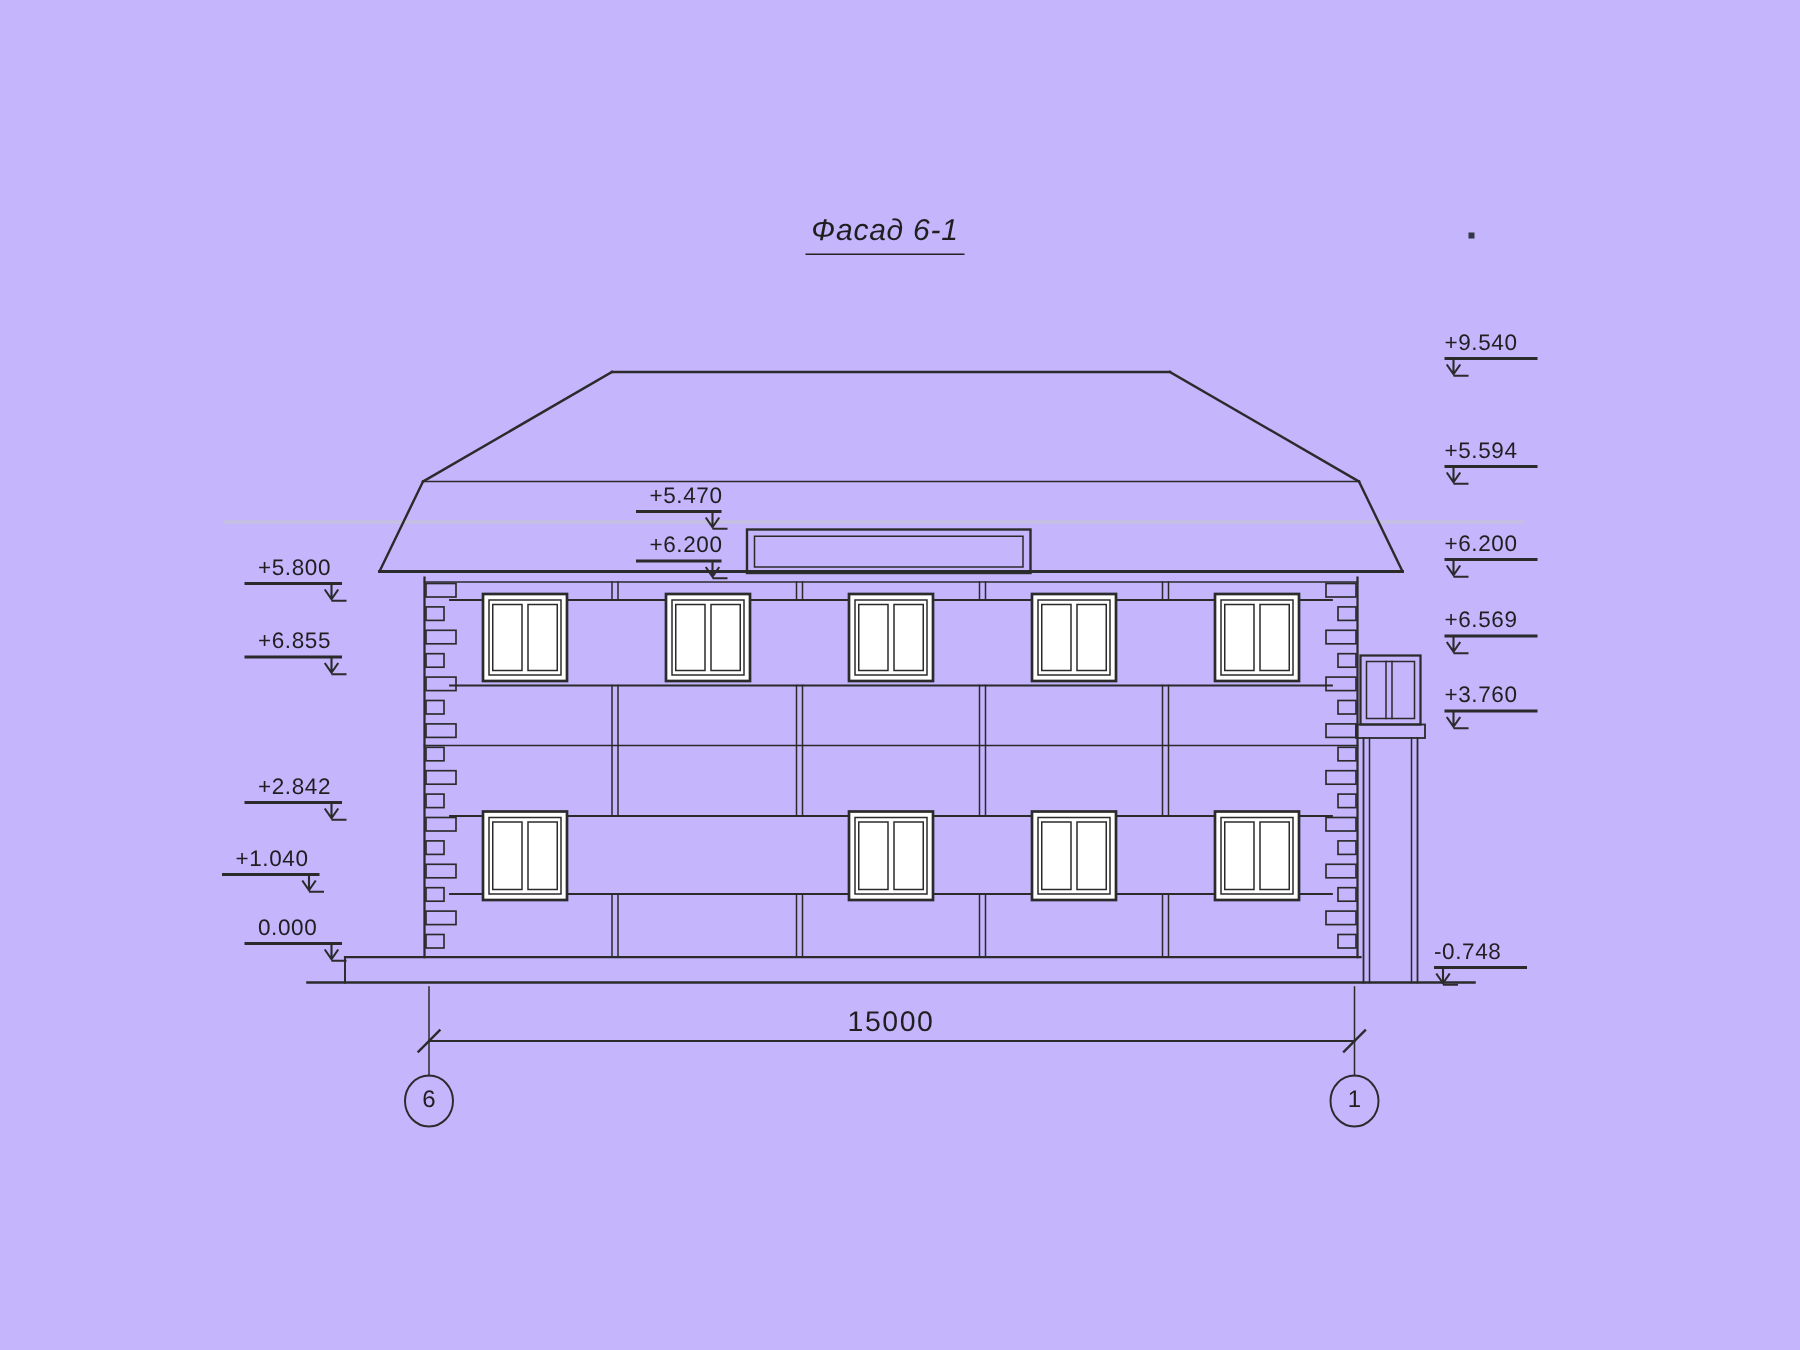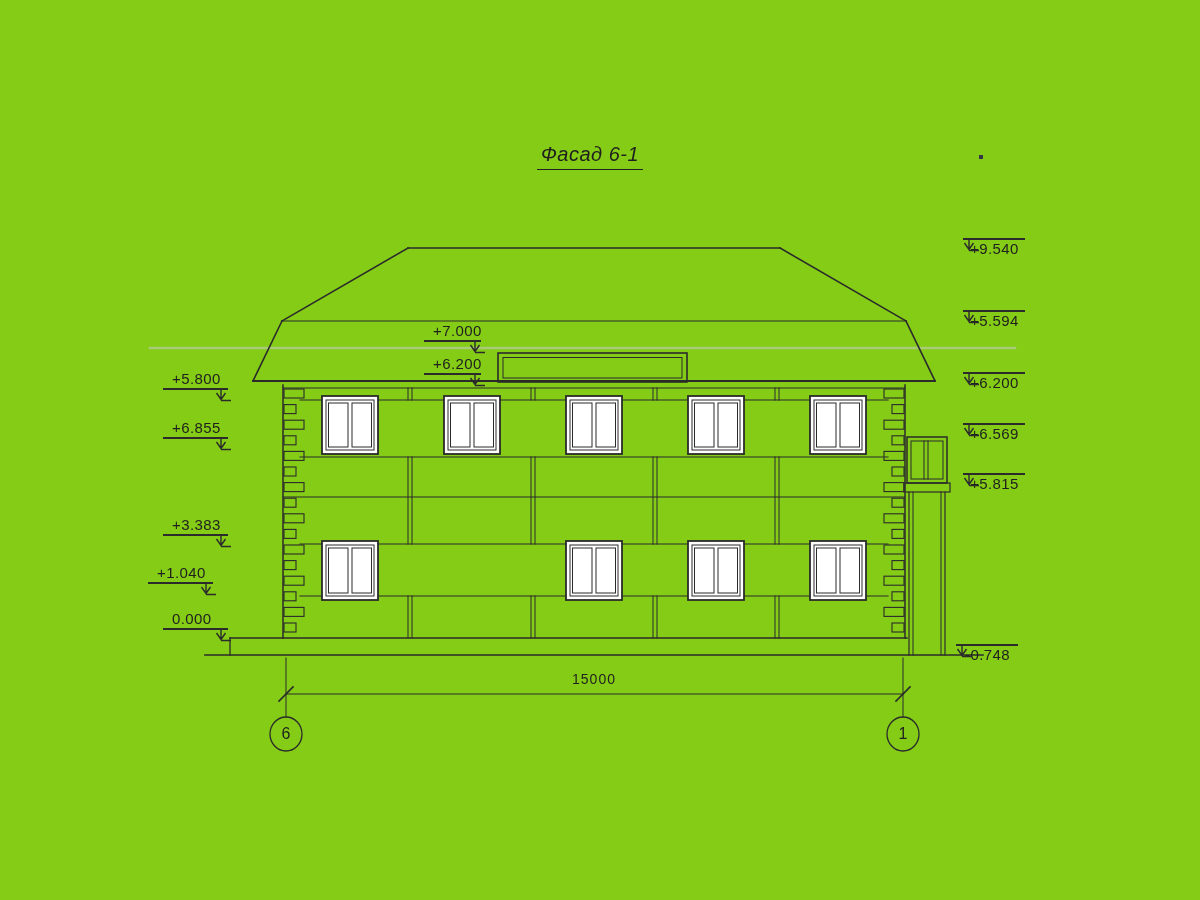--- a/index.html
+++ b/index.html
@@ -1,45 +1,45 @@
 <!DOCTYPE html>
 <html><head>
 <meta charset="utf-8">
 <style>
   html,body{margin:0;padding:0;background:#ffffff;}
   #canvas{
-    position:relative;width:1200px;height:900px;background:#84cc16;overflow:hidden;
+    position:relative;width:1200px;height:900px;background:#c4b5fd;overflow:hidden;
     font-family:"Liberation Sans", sans-serif;color:#1f1f1f;
   }
   #drawing-svg{position:absolute;left:0;top:0;}
   .abs{position:absolute;}
   
   #title-wrap{left:510px;top:143px;width:160px;text-align:center;}
   #title-wrap .title-text{
     display:inline-block;font-size:20px;font-style:italic;letter-spacing:.5px;
     border-bottom:1.6px solid #222;padding:0 4px 3px 4px;
   }
   
   .elev-mark{position:absolute;width:66px;height:34px;}
   .elev-text{
     position:absolute;top:0;left:0;right:0;height:16px;line-height:16px;
     font-size:15px;letter-spacing:.4px;white-space:nowrap;
   }
   .elev-leader{position:absolute;top:17px;left:0;height:1.6px;background:#2b2b2b;}
   .elev-arrow{position:absolute;top:18px;}
   .elev-mark.left .elev-text, .elev-mark.center .elev-text{text-align:left;padding-left:9px;}
-  .elev-mark.right .elev-text{text-align:center;padding-right:3px;margin-top:20px;}
+  .elev-mark.right .elev-text{text-align:left;padding-right:3px;}
   .elev-mark.left .elev-leader{width:65px;}
   .elev-mark.left .elev-arrow{left:50px;}
   .elev-mark.center .elev-leader{width:57px;}
   .elev-mark.center .elev-arrow{left:43px;}
   .elev-mark.right .elev-leader{width:62px;}
   .elev-mark.right .elev-arrow{left:-2px;}
   
-  #dim-label{left:544px;top:671px;width:100px;text-align:center;font-size:14px;letter-spacing:1px;}
+  #dim-label{left:544px;top:671px;width:100px;text-align:center;font-size:19px;letter-spacing:1px;}
   
   .axis-label{width:32px;text-align:center;font-size:16px;line-height:18px;}
   #axis-left-label{left:270px;top:725px;}
   #axis-right-label{left:887px;top:725px;}
 </style>
 </head>
 <body>
 
 <div id="canvas">
 
@@ -249,21 +249,21 @@
       </svg>
   </div>
   <div class="elev-mark left" style="left:163px;top:420px">
     <div class="elev-text">+6.855</div>
     <div class="elev-leader"></div>
     <svg class="elev-arrow" width="20" height="14">
         <path d="M8,0 L8,10 M3.5,4 L8,10.5 L12.5,4 M8,11.5 L18,11.5" stroke="#2b2b2b" stroke-width="1.4" fill="none"></path>
       </svg>
   </div>
   <div class="elev-mark left" style="left:163px;top:517px">
-    <div class="elev-text">+3.383</div>
+    <div class="elev-text">+2.842</div>
     <div class="elev-leader"></div>
     <svg class="elev-arrow" width="20" height="14">
         <path d="M8,0 L8,10 M3.5,4 L8,10.5 L12.5,4 M8,11.5 L18,11.5" stroke="#2b2b2b" stroke-width="1.4" fill="none"></path>
       </svg>
   </div>
   <div class="elev-mark left" style="left:148px;top:565px">
     <div class="elev-text">+1.040</div>
     <div class="elev-leader"></div>
     <svg class="elev-arrow" width="20" height="14">
         <path d="M8,0 L8,10 M3.5,4 L8,10.5 L12.5,4 M8,11.5 L18,11.5" stroke="#2b2b2b" stroke-width="1.4" fill="none"></path>
@@ -271,21 +271,21 @@
   </div>
   <div class="elev-mark left" style="left:163px;top:611px">
     <div class="elev-text">0.000</div>
     <div class="elev-leader"></div>
     <svg class="elev-arrow" width="20" height="14">
         <path d="M8,0 L8,10 M3.5,4 L8,10.5 L12.5,4 M8,11.5 L18,11.5" stroke="#2b2b2b" stroke-width="1.4" fill="none"></path>
       </svg>
   </div>
 
   <div class="elev-mark center" style="left:424px;top:323px">
-    <div class="elev-text">+7.000</div>
+    <div class="elev-text">+5.470</div>
     <div class="elev-leader"></div>
     <svg class="elev-arrow" width="20" height="14">
         <path d="M8,0 L8,10 M3.5,4 L8,10.5 L12.5,4 M8,11.5 L18,11.5" stroke="#2b2b2b" stroke-width="1.4" fill="none"></path>
       </svg>
   </div>
   <div class="elev-mark center" style="left:424px;top:356px">
     <div class="elev-text">+6.200</div>
     <div class="elev-leader"></div>
     <svg class="elev-arrow" width="20" height="14">
         <path d="M8,0 L8,10 M3.5,4 L8,10.5 L12.5,4 M8,11.5 L18,11.5" stroke="#2b2b2b" stroke-width="1.4" fill="none"></path>
@@ -314,21 +314,21 @@
       </svg>
   </div>
   <div class="elev-mark right" style="left:963px;top:406px">
     <div class="elev-text">+6.569</div>
     <div class="elev-leader"></div>
     <svg class="elev-arrow" width="20" height="14">
         <path d="M8,0 L8,10 M3.5,4 L8,10.5 L12.5,4 M8,11.5 L18,11.5" stroke="#2b2b2b" stroke-width="1.4" fill="none"></path>
       </svg>
   </div>
   <div class="elev-mark right" style="left:963px;top:456px">
-    <div class="elev-text">+5.815</div>
+    <div class="elev-text">+3.760</div>
     <div class="elev-leader"></div>
     <svg class="elev-arrow" width="20" height="14">
         <path d="M8,0 L8,10 M3.5,4 L8,10.5 L12.5,4 M8,11.5 L18,11.5" stroke="#2b2b2b" stroke-width="1.4" fill="none"></path>
       </svg>
   </div>
   <div class="elev-mark right" style="left:956px;top:627px">
     <div class="elev-text">-0.748</div>
     <div class="elev-leader"></div>
     <svg class="elev-arrow" width="20" height="14">
         <path d="M8,0 L8,10 M3.5,4 L8,10.5 L12.5,4 M8,11.5 L18,11.5" stroke="#2b2b2b" stroke-width="1.4" fill="none"></path>

